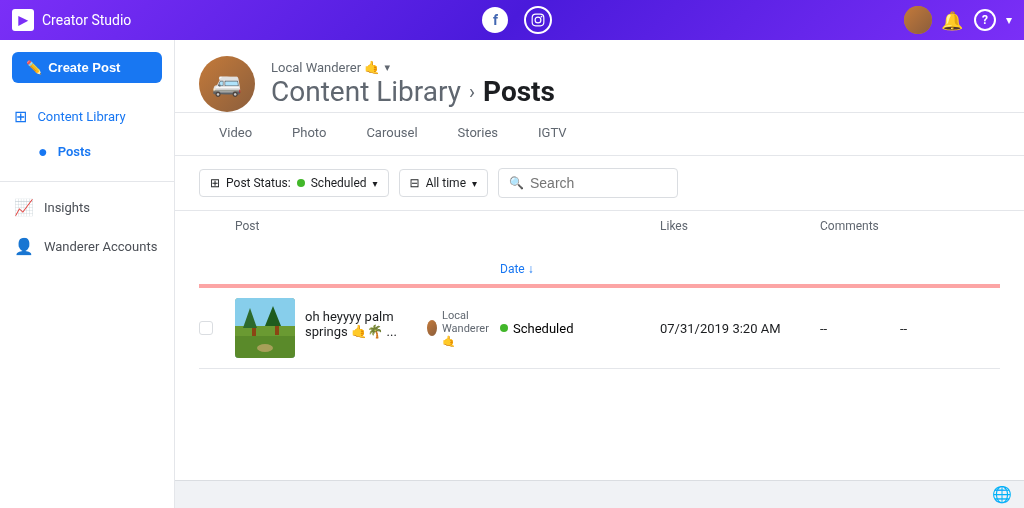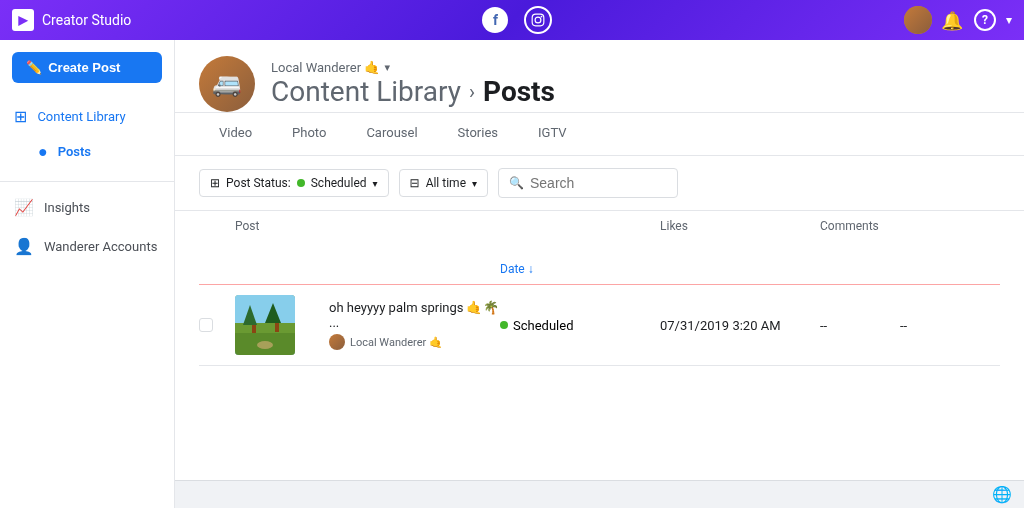--- a/index.html
+++ b/index.html
@@ -155,21 +155,21 @@
       background: white;
       width: 180px;
     }
 
     
     .table-area { flex: 1; padding: 0 24px; }
     .table-header {
       display: grid;
       grid-template-columns: 36px 1fr 160px 160px 80px 100px;
       padding: 8px 0;
-      border-bottom: 1px solid #fca5a5;
+      border-bottom: 4px solid #fca5a5;
       font-size: 12px;
       color: #606770;
       font-weight: 400;
     }
     .table-header .col-date { color: #1877f2; cursor: pointer; display: flex; align-items: center; gap: 3px; margin-top: 43px; }
     .table-row {
       display: grid;
       grid-template-columns: 36px 1fr 160px 160px 80px 100px;
       padding: 10px 0;
       border-bottom: 1px solid #e4e6ea;
@@ -177,21 +177,21 @@
     }
     .post-cell { display: flex; align-items: center; gap: 10px; }
     .post-thumb {
       width: 60px;
       height: 60px;
       border-radius: 4px;
       background: linear-gradient(135deg, #8fa832, #5a7a2a, #c47a3a);
       flex-shrink: 0;
       overflow: hidden;
     }
-    .post-info { display: flex; flex-direction: column; gap: 4px; margin-left: 24px; }
+    .post-info { display: flex; flex-direction: row; gap: 4px; }
     .post-title { font-size: 13px; color: #1c1e21; }
     .post-account { display: flex; align-items: center; gap: 5px; font-size: 11px; color: #606770; }
     .post-account-avatar { width: 16px; height: 16px; border-radius: 50%; background: linear-gradient(135deg, #c47a3a, #8b5e3c); }
     .status-cell { display: flex; align-items: center; gap: 5px; font-size: 13px; }
     .status-dot-green { width: 8px; height: 8px; border-radius: 50%; background: #42b72a; }
     .date-cell { font-size: 13px; color: #1c1e21; }
     .dash-cell { font-size: 13px; color: #1c1e21; }
 
     
     .checkbox-cell { display: flex; align-items: center; }

